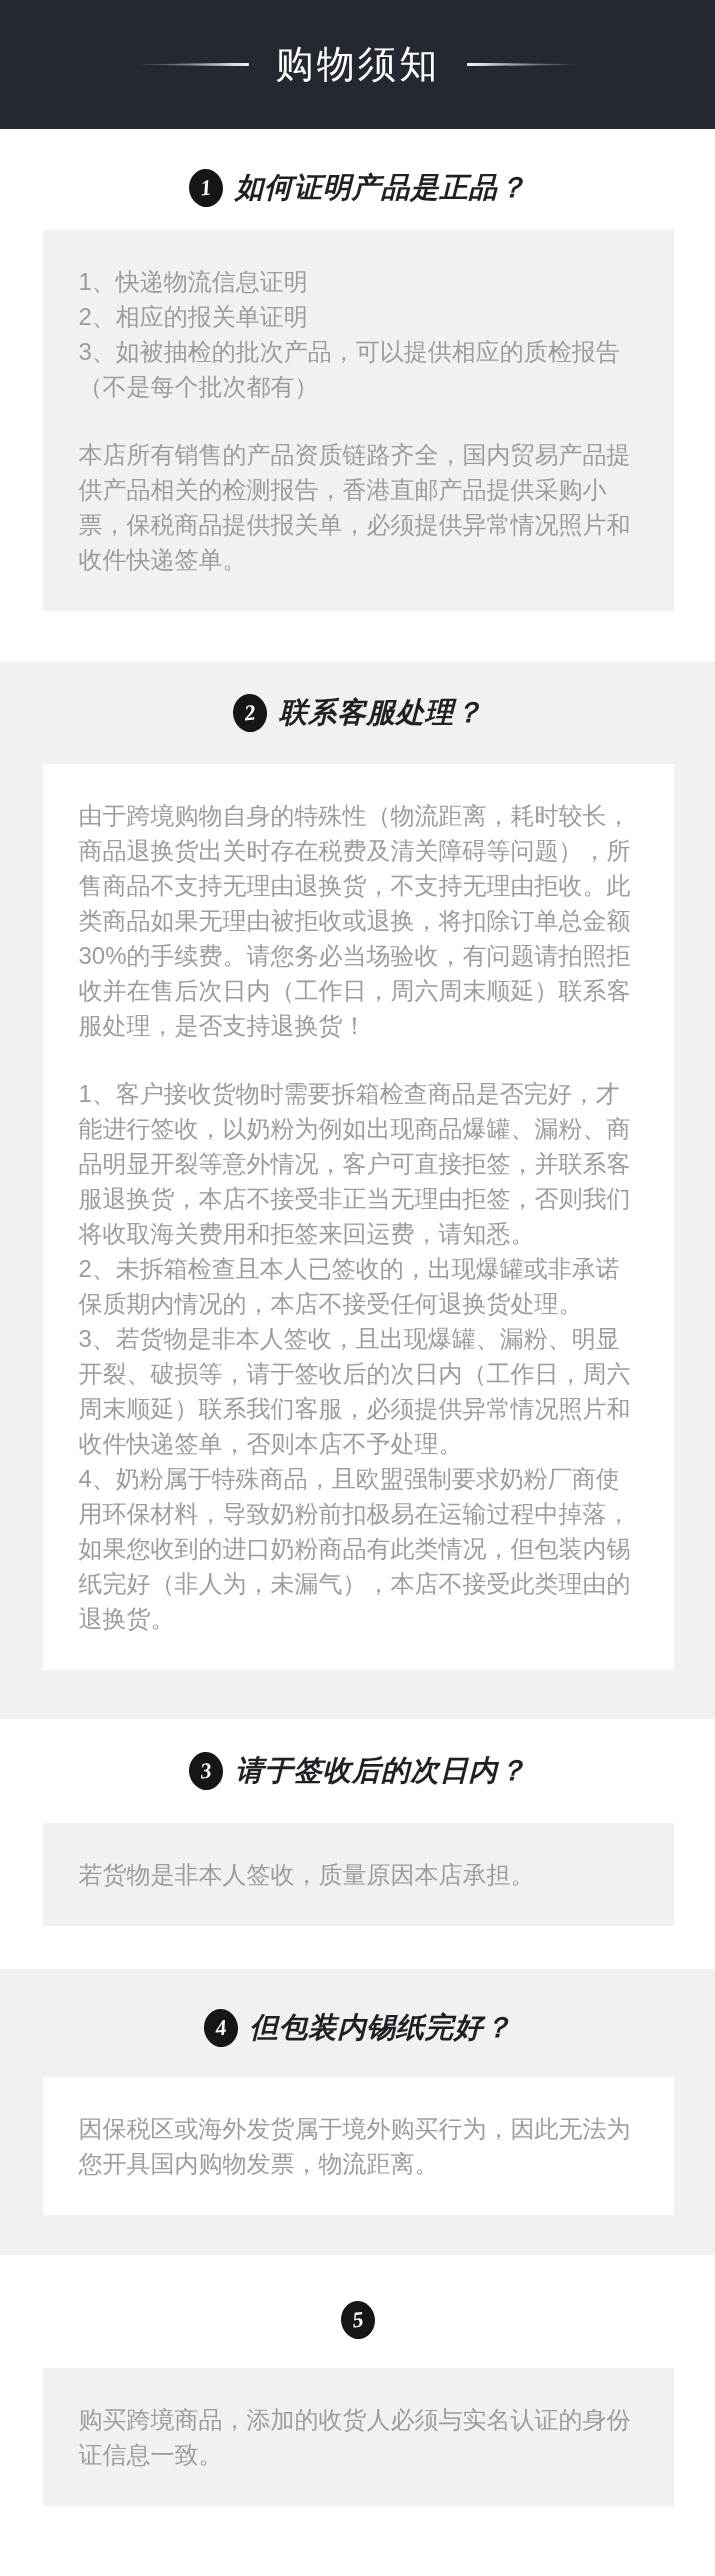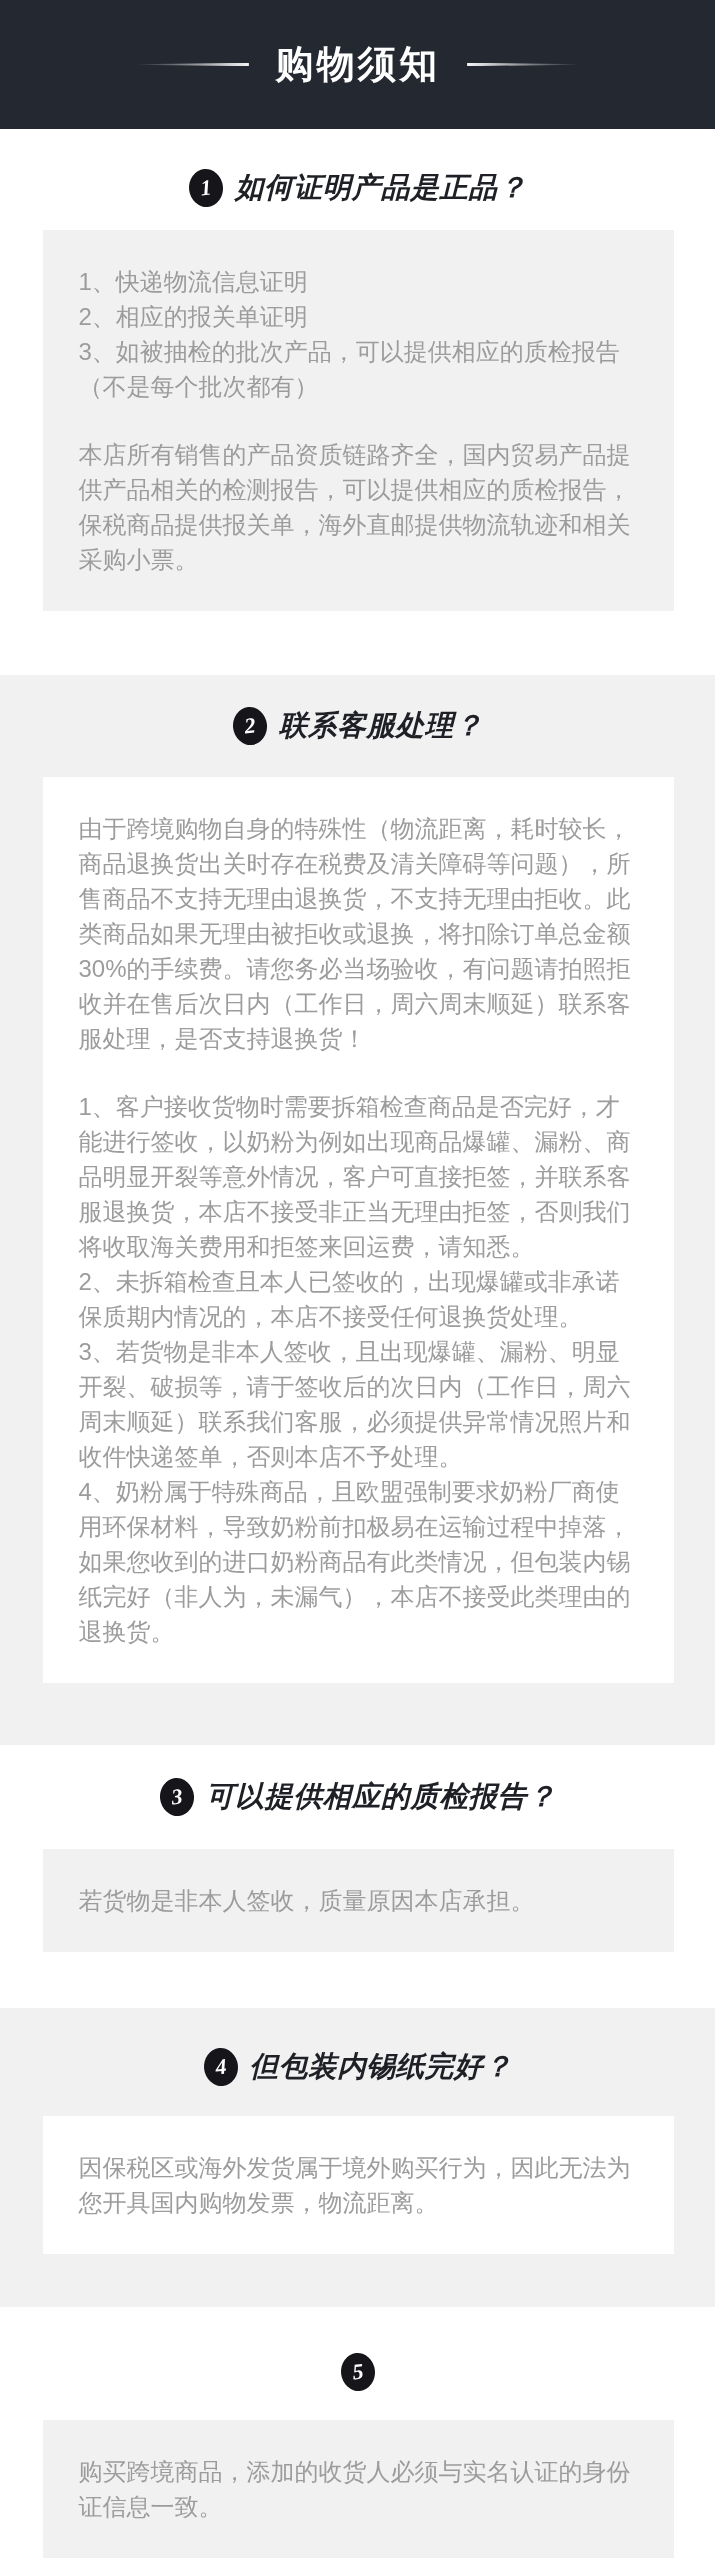--- a/index.html
+++ b/index.html
@@ -18,21 +18,21 @@
     background: #242831;
     display: flex;
     align-items: center;
     justify-content: center;
     gap: 26.5px;
   }
   .hero-title {
     margin: 0;
     color: #ffffff;
     font-size: 38px;
-    font-weight: 700;
+    font-weight: 400;
     letter-spacing: 3.3px;
     white-space: nowrap;
   }
   .hero-line { width: 114px; height: 3.3px; flex: 0 0 auto; }
   .hero-line.left {
     background: linear-gradient(to right, rgba(255,255,255,0), rgba(255,255,255,0.95));
     clip-path: polygon(0 42%, 100% 0, 100% 100%, 0 58%);
   }
   .hero-line.right {
     background: linear-gradient(to left, rgba(255,255,255,0), rgba(255,255,255,0.95));
@@ -71,21 +71,21 @@
     font-size: 28.5px;
     font-weight: 900;
     color: #1e2025;
     letter-spacing: 0.7px;
     white-space: nowrap;
     font-style: italic;
   }
 
   .card {
     width: 631px;
-    margin: 16px auto;
+    margin: 3px auto;
     box-sizing: border-box;
     padding: 34px 36px;
   }
   .card.gray  { background: #f1f1f2; }
   .card.white { background: #ffffff; }
   .card p {
     margin: 0;
     font-size: 24px;
     line-height: 35px;
     color: #9c9c9c;
@@ -120,42 +120,42 @@
   <section class="sec light sec-1">
     <div class="sec-head">
       <span class="badge">1</span>
       <h2 class="sec-title">如何证明产品是正品？</h2>
     </div>
     <div class="card gray">
       <p>1、快递物流信息证明
 2、相应的报关单证明
 3、如被抽检的批次产品，可以提供相应的质检报告
 （不是每个批次都有）</p>
-      <p>本店所有销售的产品资质链路齐全，国内贸易产品提供产品相关的检测报告，可以提供相应的质检报告，保税商品提供报关单，海外直邮提供物流轨迹和相关采购小票。</p>
+      <p>本店所有销售的产品资质链路齐全，国内贸易产品提供产品相关的检测报告，香港直邮产品提供采购小票，保税商品提供报关单，必须提供异常情况照片和收件快递签单。</p>
     </div>
   </section>
 
   <section class="sec panel sec-2">
     <div class="sec-head">
       <span class="badge">2</span>
       <h2 class="sec-title">联系客服处理？</h2>
     </div>
     <div class="card white">
       <p>由于跨境购物自身的特殊性（物流距离，耗时较长，商品退换货出关时存在税费及清关障碍等问题），所售商品不支持无理由退换货，不支持无理由拒收。此类商品如果无理由被拒收或退换，将扣除订单总金额30%的手续费。请您务必当场验收，有问题请拍照拒收并在售后次日内（工作日，周六周末顺延）联系客服处理，是否支持退换货！</p>
       <p>1、客户接收货物时需要拆箱检查商品是否完好，才能进行签收，以奶粉为例如出现商品爆罐、漏粉、商品明显开裂等意外情况，客户可直接拒签，并联系客服退换货，本店不接受非正当无理由拒签，否则我们将收取海关费用和拒签来回运费，请知悉。
 2、未拆箱检查且本人已签收的，出现爆罐或非承诺保质期内情况的，本店不接受任何退换货处理。
 3、若货物是非本人签收，且出现爆罐、漏粉、明显开裂、破损等，请于签收后的次日内（工作日，周六周末顺延）联系我们客服，必须提供异常情况照片和收件快递签单，否则本店不予处理。
 4、奶粉属于特殊商品，且欧盟强制要求奶粉厂商使用环保材料，导致奶粉前扣极易在运输过程中掉落，如果您收到的进口奶粉商品有此类情况，但包装内锡纸完好（非人为，未漏气），本店不接受此类理由的退换货。</p>
     </div>
   </section>
 
   <section class="sec light sec-3">
     <div class="sec-head">
       <span class="badge">3</span>
-      <h2 class="sec-title">可以提供相应的质检报告？</h2>
+      <h2 class="sec-title">请于签收后的次日内？</h2>
     </div>
     <div class="card gray">
       <p>若货物是非本人签收，质量原因本店承担。</p>
     </div>
   </section>
 
   <section class="sec panel sec-4">
     <div class="sec-head">
       <span class="badge">4</span>
       <h2 class="sec-title">但包装内锡纸完好？</h2>

